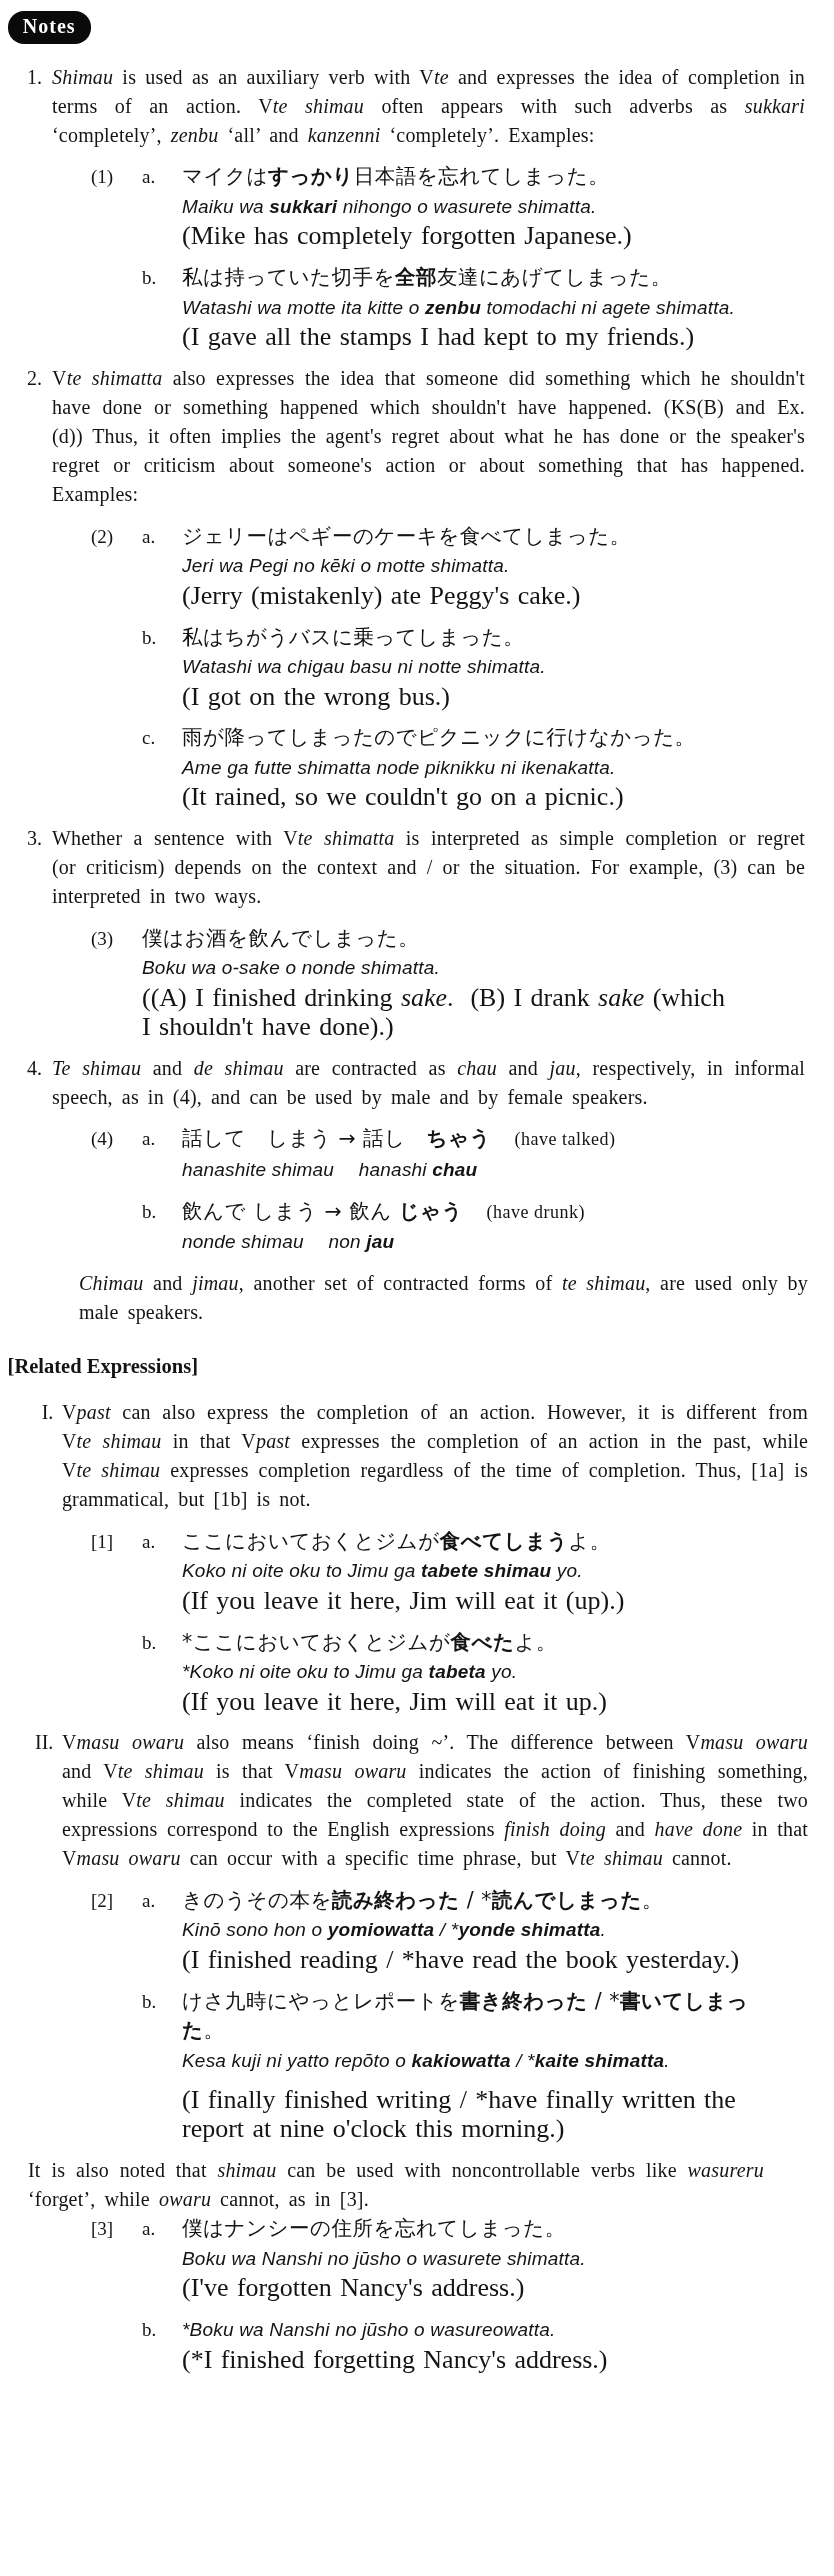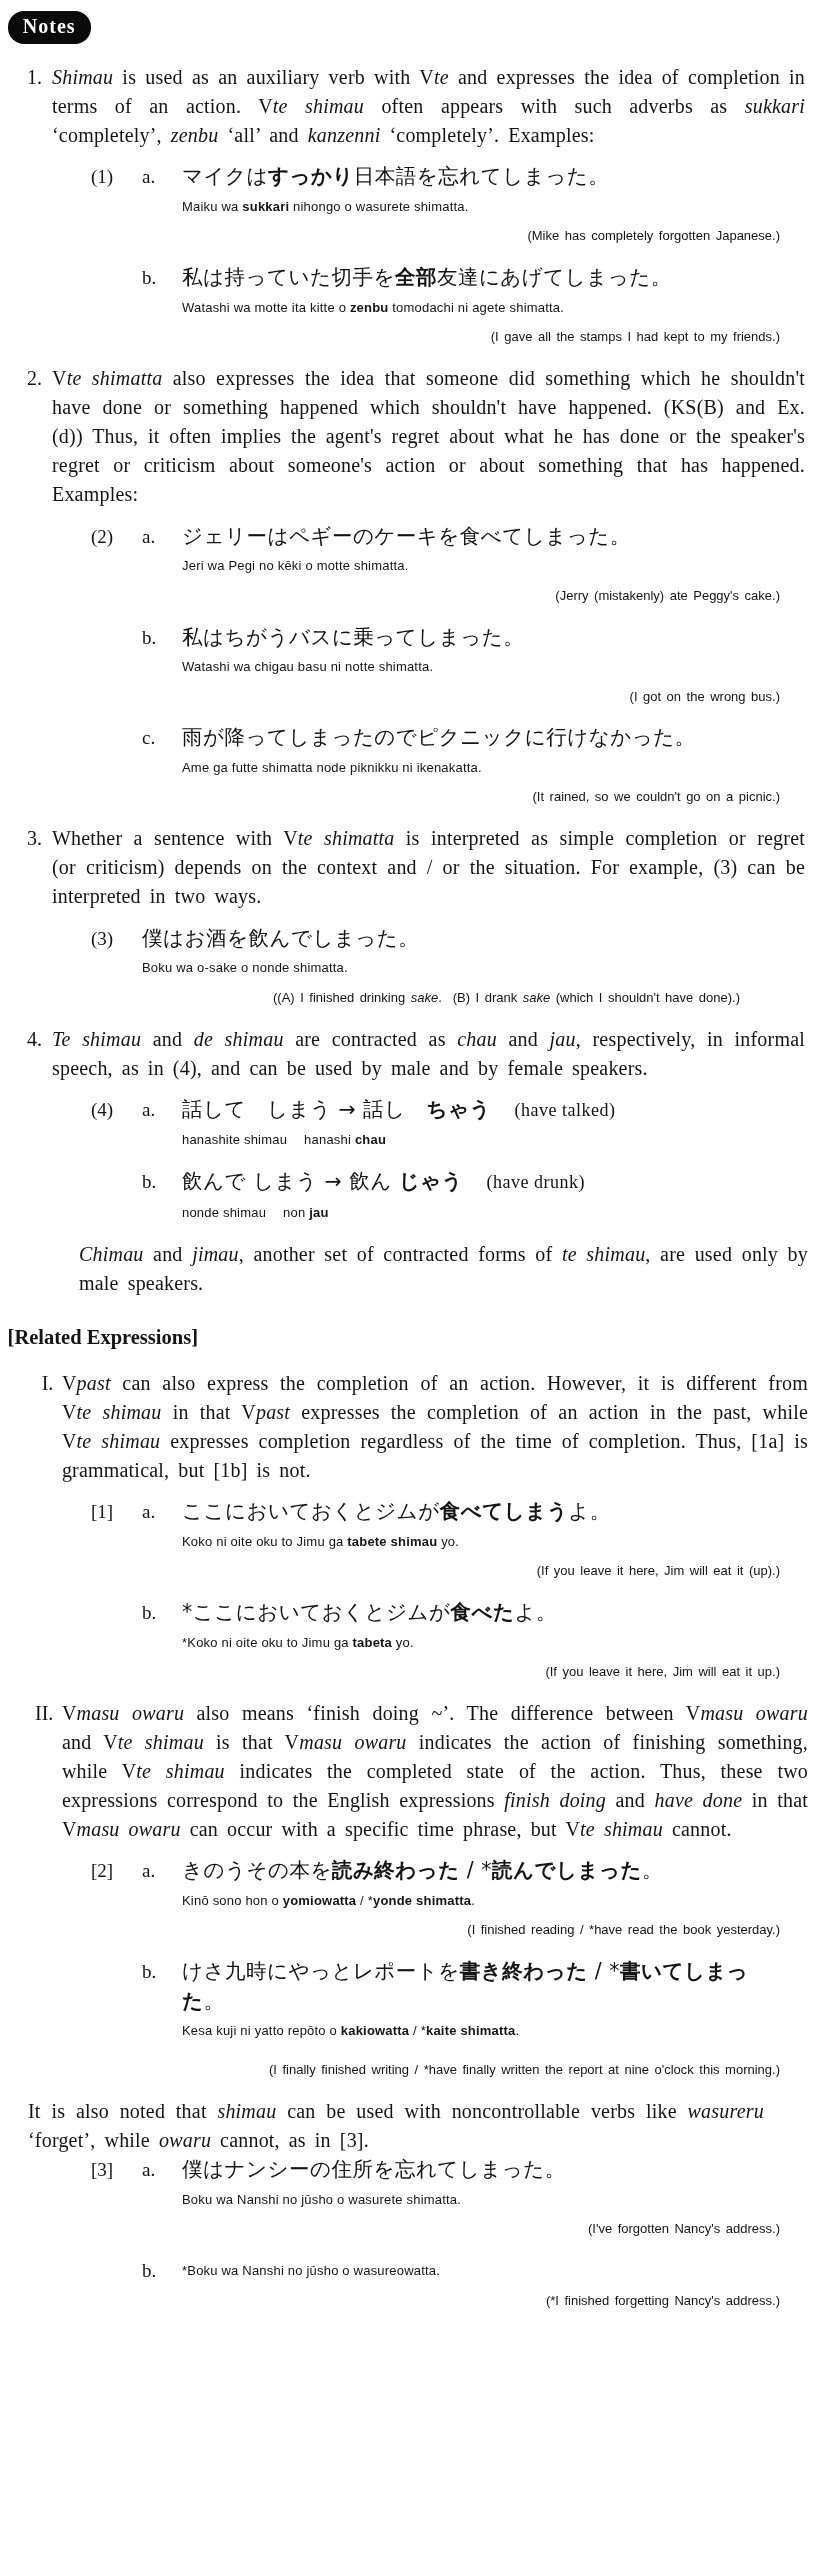--- a/index.html
+++ b/index.html
@@ -41,27 +41,26 @@
   }
   .ex-label  { width:51px; }
   .ex-letter { width:40px; }
   .ex-body { flex:1; max-width:598px; }
   .ln { line-height:29.5px; white-space:pre-wrap; margin:0; }
   .ln.jp {
     font-size:20.5px; letter-spacing:0.5px;
     font-family:"DejaVu Sans","Liberation Sans", sans-serif;
   }
   .ln.ro {
-    font-size:13px; letter-spacing:0.2px;
+    font-size:19px; font-style:italic; letter-spacing:0.2px;
     font-family:"Liberation Sans", sans-serif;
   }
   .ln.en {
-    font-size:13px; word-spacing:1.9px;
-    font-family:Liberation Sans, sans-serif;
-    text-align:right;
+    font-size:26px; word-spacing:1.9px;
+    font-family:Liberation Serif, serif;
   }
   .ln.gap { margin-top:9.5px; }
   .sb { font-weight:bold; }
   .si { font-style:italic; }
   .sr { font-family:"Liberation Serif", serif; font-style:normal; font-weight:normal; font-size:18px; }
 </style>
 </head>
 <body>
 
 <main class="page">

